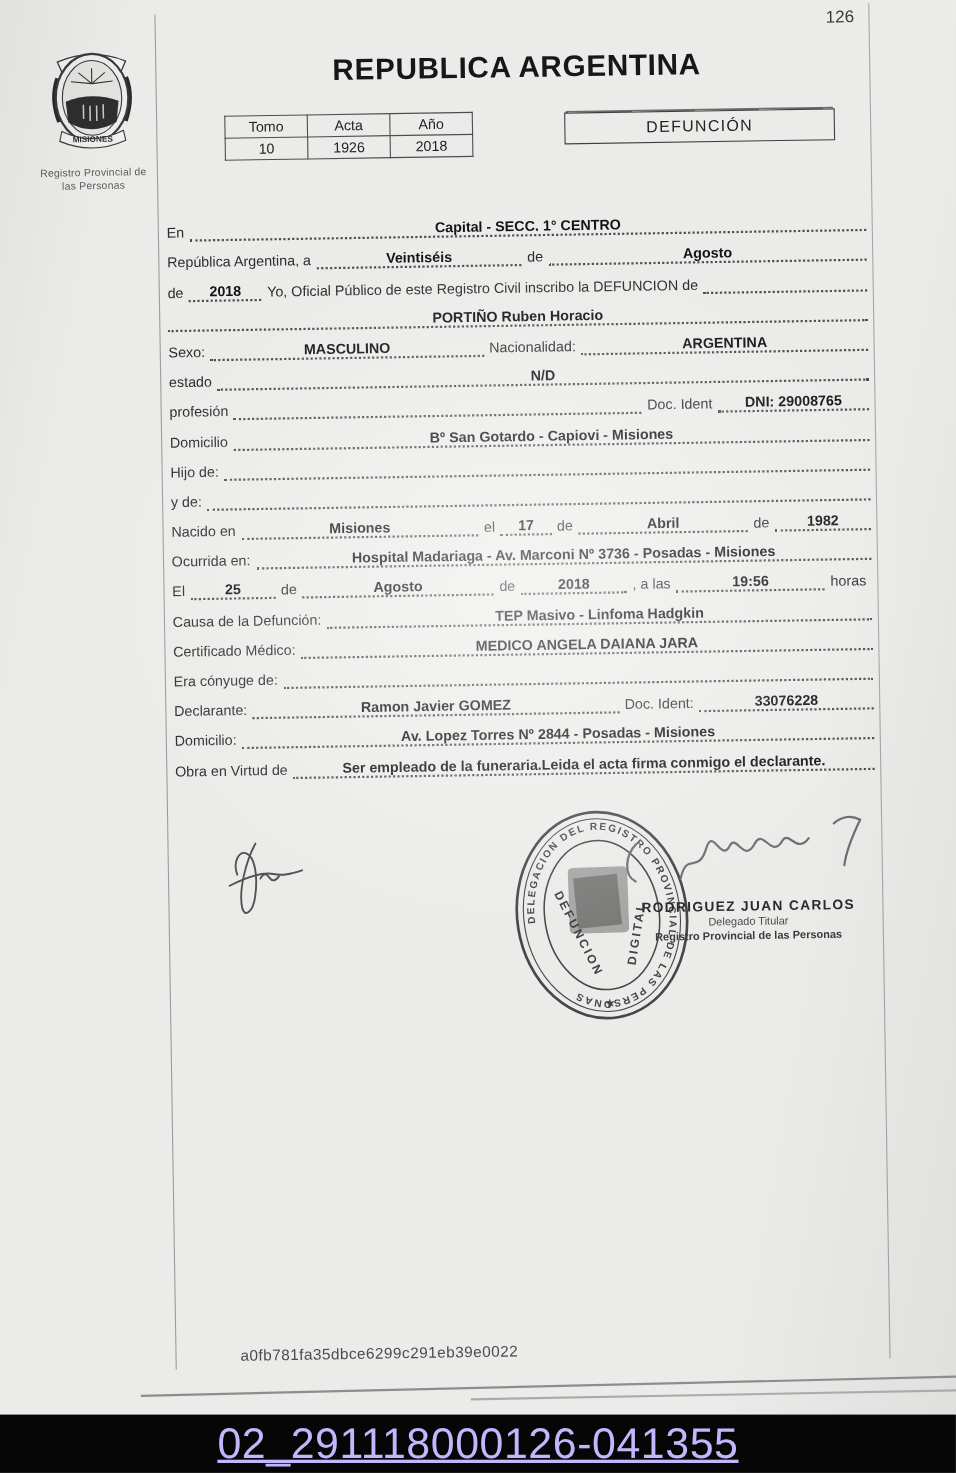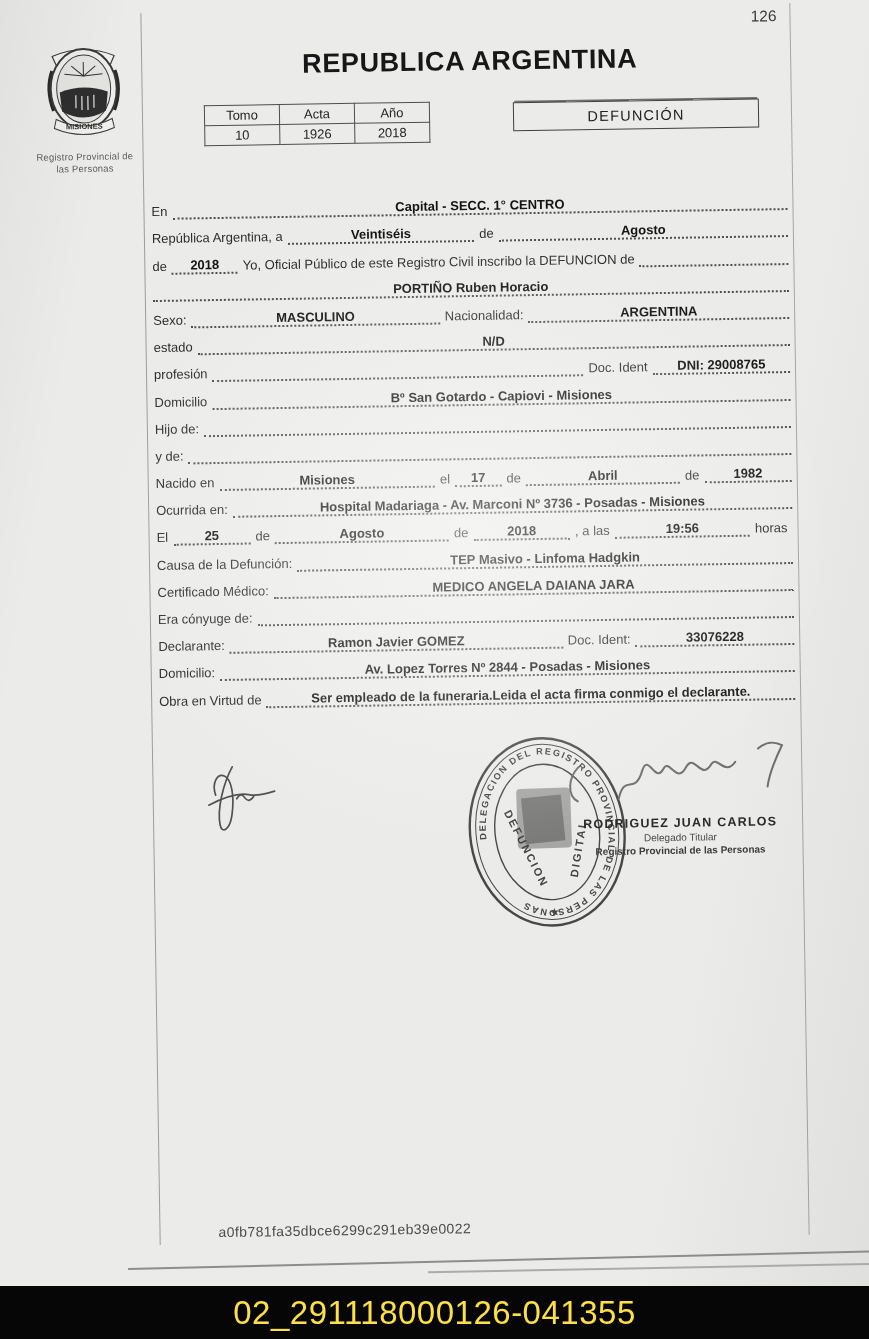--- a/index.html
+++ b/index.html
@@ -51,21 +51,21 @@
   .sig-title{font-size:10px;color:#4a4a4a;margin-top:2px;}
   .sig-org{font-size:10px;font-weight:bold;color:#3c3c3c;margin-top:2px;}
 
   .hash{position:absolute;left:58px;top:1212px;font-size:14px;color:#4c4c4c;letter-spacing:0.4px;}
 
   .edge-a{position:absolute;left:128px;top:1259px;width:762px;height:2px;background:#8d8d8d;transform:rotate(-1.35deg);z-index:6;}
   .edge-b{position:absolute;left:428px;top:1267px;width:452px;height:2px;background:#ababab;transform:rotate(-1.05deg);z-index:6;}
 
   .bottom-bar{position:absolute;left:0;top:1286px;width:869px;height:53px;background:#060606;z-index:7;
     display:flex;align-items:center;justify-content:center;}
-  .bottom-bar-text{color:#fde047;font-size:33px;letter-spacing:0.5px;}
+  .bottom-bar-text{color:#c4b5fd;font-size:39px;letter-spacing:0.5px;text-decoration:underline;}
 </style>
 </head>
 <body>
 
 <div class="scan">
 
   <div class="logo-block">
     <svg width="90" height="100" viewBox="0 0 90 100">
       <path d="M14,16 Q45,3 76,16 L72,25 Q45,13 18,25 Z" fill="#f1f1ef" stroke="#3a3a3a" stroke-width="1.2"></path>
       <path d="M12,30 q-7,19 1,41 l6,-2 q-7,-20 -1,-37 Z" fill="#2a2a2a"></path>

